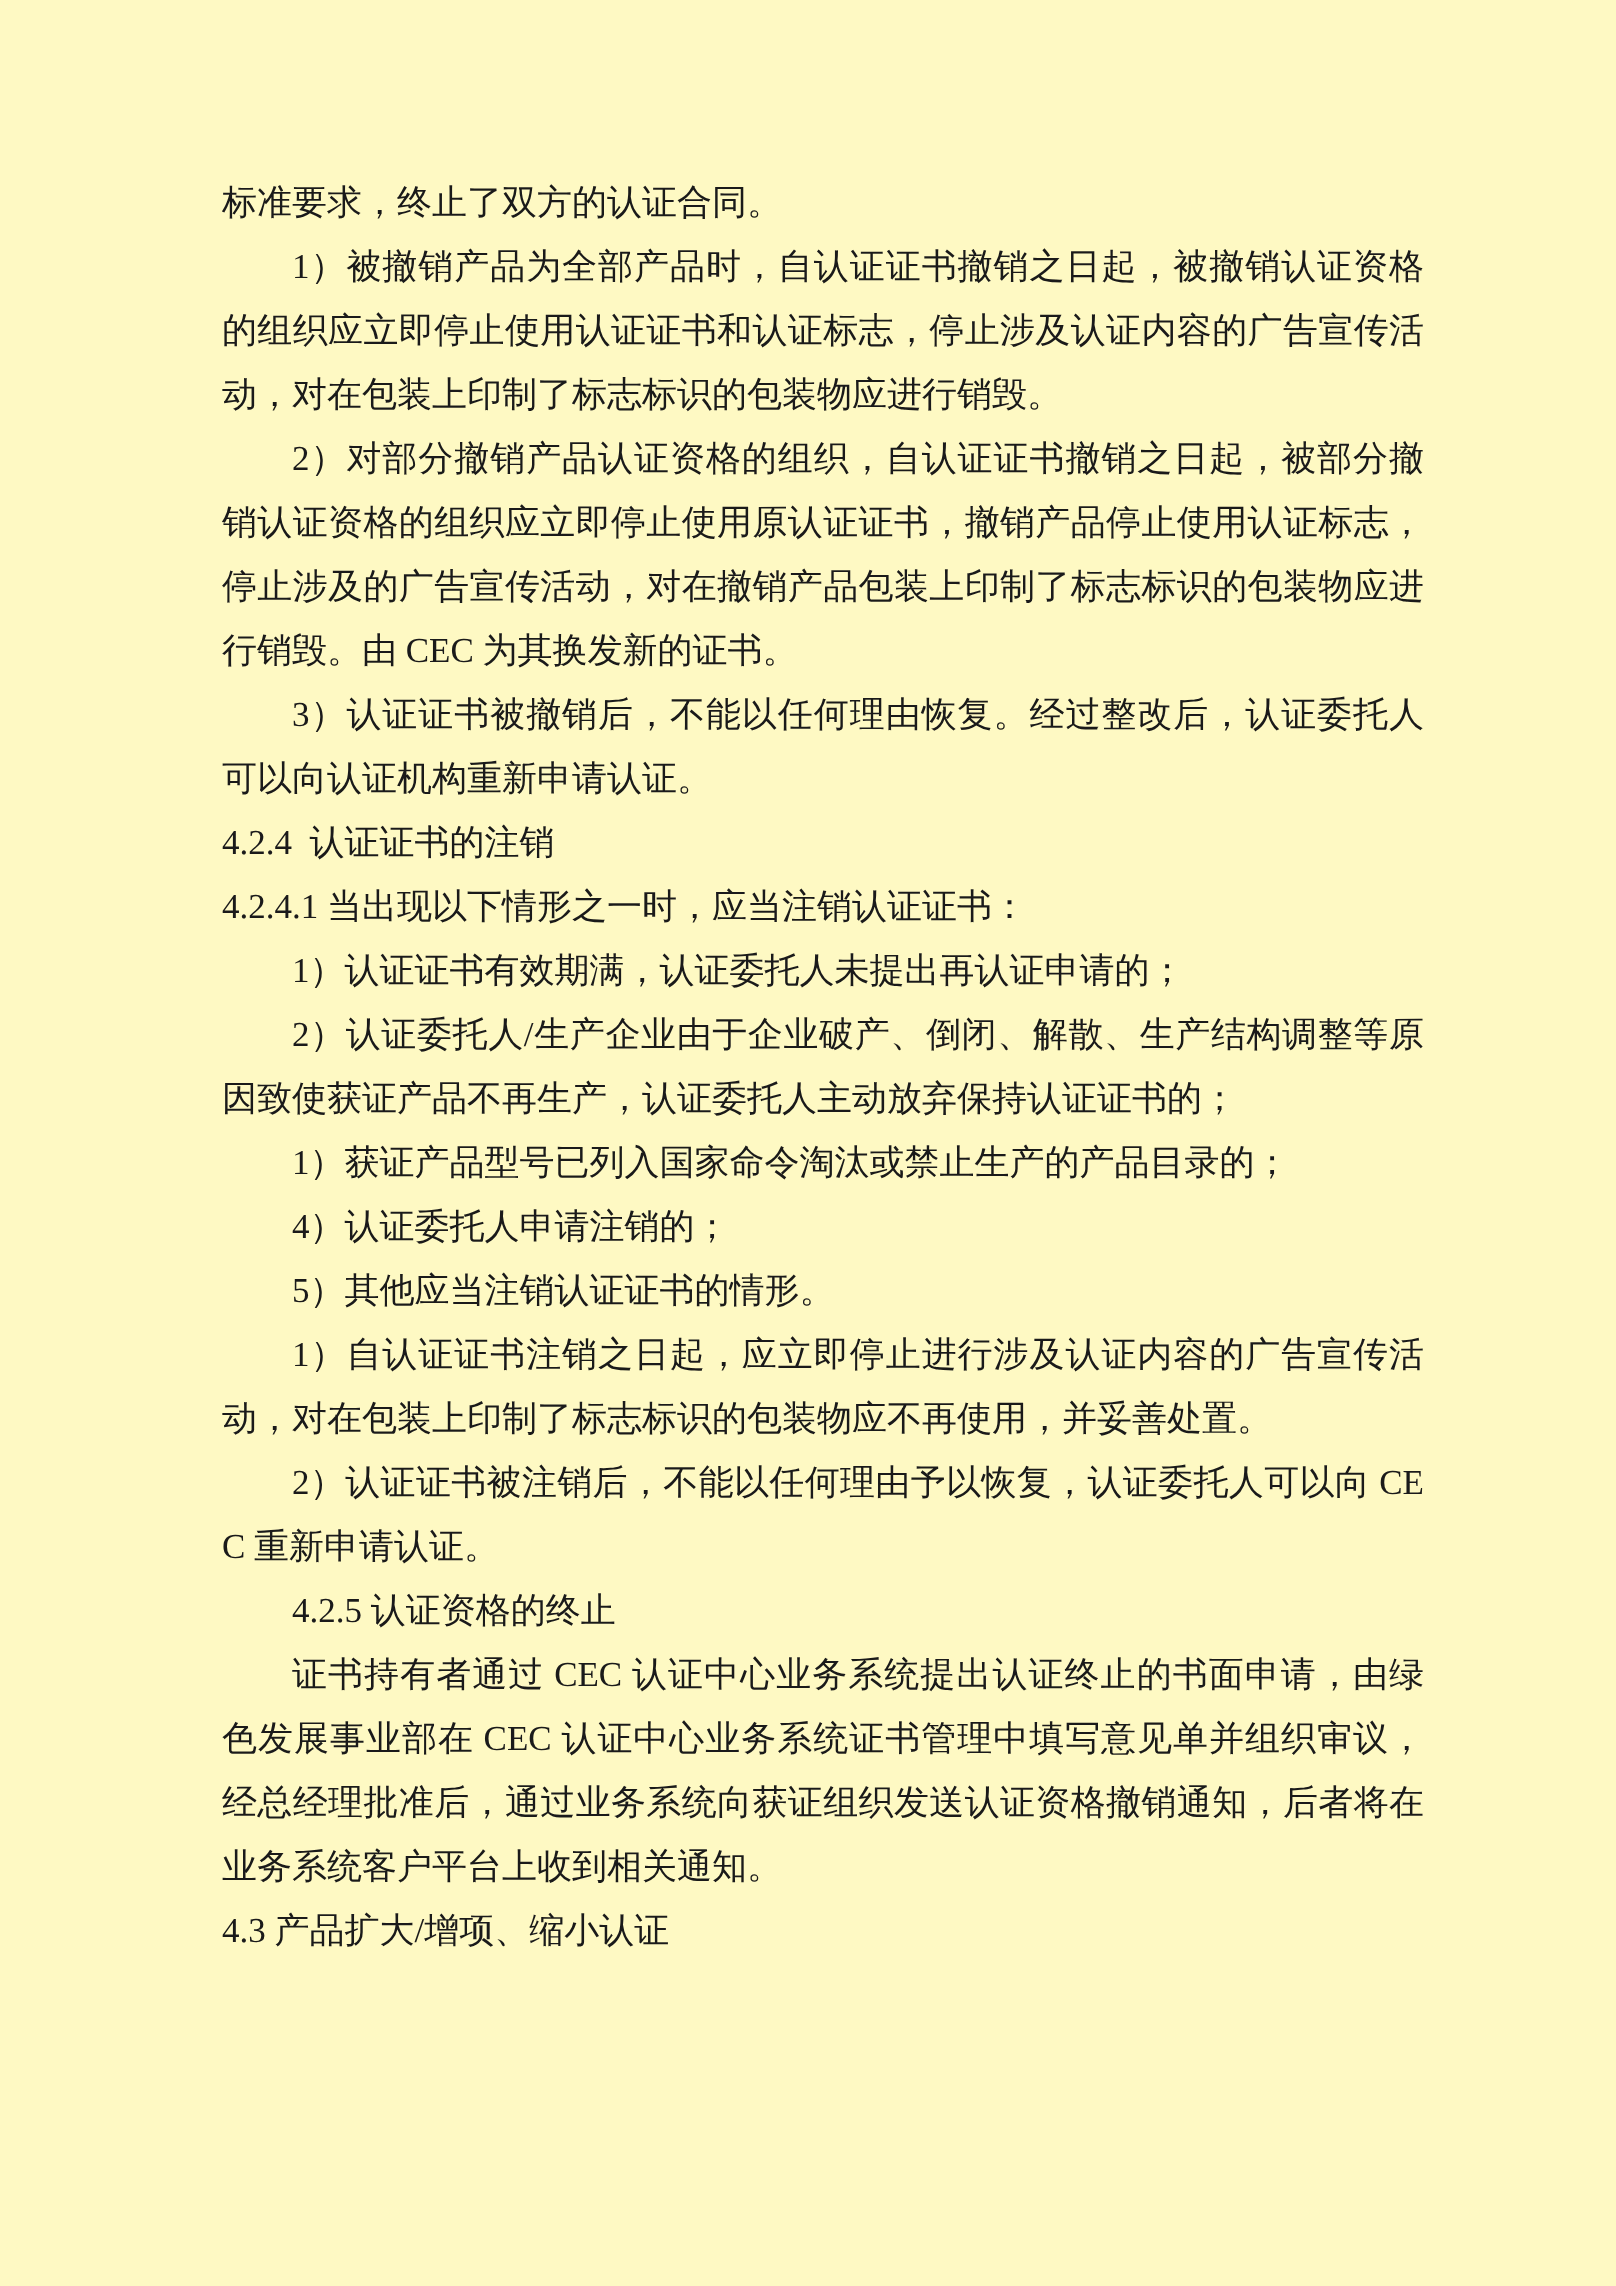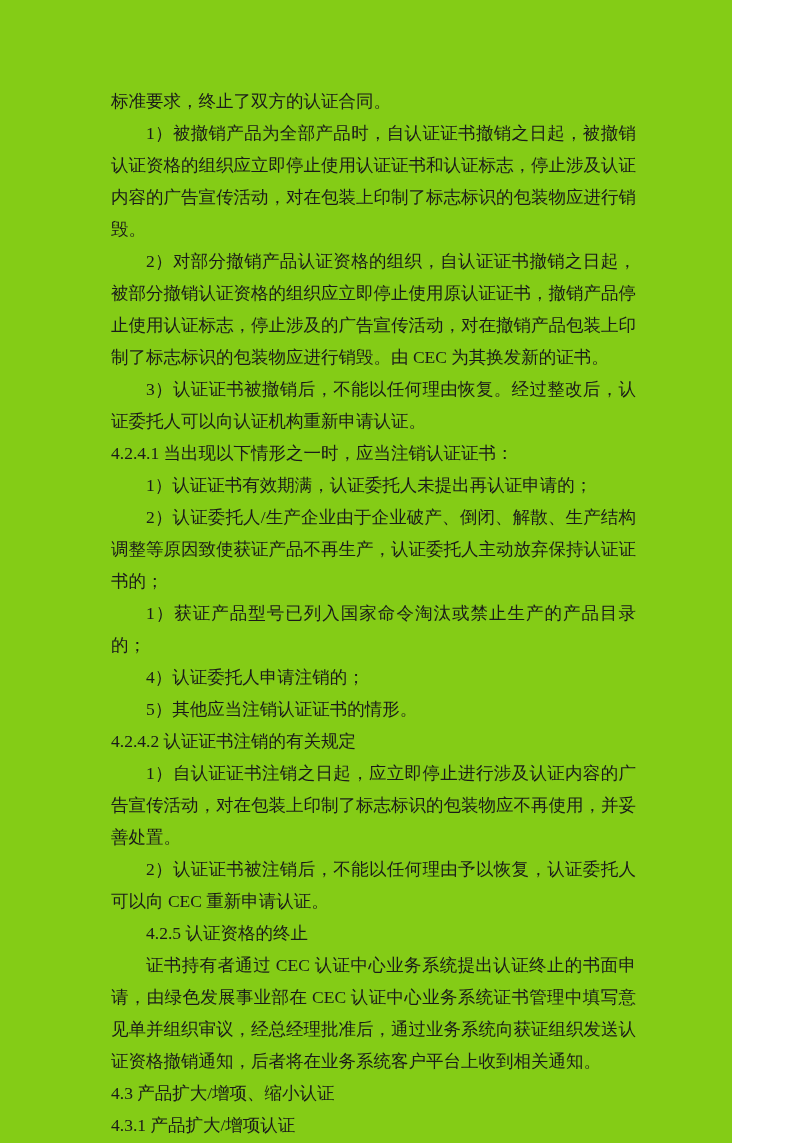--- a/index.html
+++ b/index.html
@@ -6,24 +6,24 @@
     margin: 0;
     padding: 0;
     background: #ffffff;
   }
   body {
     width: 808px;
     height: 1143px;
     overflow: hidden;
   }
   .page {
-    width: 732px;
+    width: 808px;
     height: 1143px;
     box-sizing: border-box;
-    background: #84cc16;
+    background: #fef9c3;
     padding: 85px 96px 0 111px;
     overflow: hidden;
   }
   .para {
     margin: 0;
     padding: 0;
     font-family: "Liberation Serif", "DejaVu Serif", serif;
     font-size: 17.5px;
     line-height: 32px;
     color: #1a1a1a;
@@ -37,27 +37,26 @@
 </style>
 </head>
 <body>
 
 <div class="page">
   <div class="content" id="doc-content">
       <p class="para" style="color: rgb(26, 26, 26);">标准要求，终止了双方的认证合同。</p>
       <p class="para indent" style="color: rgb(26, 26, 26);">1）被撤销产品为全部产品时，自认证证书撤销之日起，被撤销认证资格的组织应立即停止使用认证证书和认证标志，停止涉及认证内容的广告宣传活动，对在包装上印制了标志标识的包装物应进行销毁。</p>
       <p class="para indent" style="color: rgb(26, 26, 26);">2）对部分撤销产品认证资格的组织，自认证证书撤销之日起，被部分撤销认证资格的组织应立即停止使用原认证证书，撤销产品停止使用认证标志，停止涉及的广告宣传活动，对在撤销产品包装上印制了标志标识的包装物应进行销毁。由 CEC 为其换发新的证书。</p>
       <p class="para indent" style="color: rgb(26, 26, 26);">3）认证证书被撤销后，不能以任何理由恢复。经过整改后，认证委托人可以向认证机构重新申请认证。</p>
+      <p class="para" style="color: rgb(26, 26, 26);">4.2.4  认证证书的注销</p>
       <p class="para" style="color: rgb(26, 26, 26); font-family: Liberation Serif, serif;">4.2.4.1 当出现以下情形之一时，应当注销认证证书：</p>
       <p class="para indent" style="color: rgb(26, 26, 26);">1）认证证书有效期满，认证委托人未提出再认证申请的；</p>
       <p class="para indent" style="color: rgb(26, 26, 26);">2）认证委托人/生产企业由于企业破产、倒闭、解散、生产结构调整等原因致使获证产品不再生产，认证委托人主动放弃保持认证证书的；</p>
       <p class="para indent" style="color: rgb(26, 26, 26);">1）获证产品型号已列入国家命令淘汰或禁止生产的产品目录的；</p>
       <p class="para indent" style="color: rgb(26, 26, 26);">4）认证委托人申请注销的；</p>
       <p class="para indent" style="color: rgb(26, 26, 26);">5）其他应当注销认证证书的情形。</p>
-      <p class="para" style="color: rgb(26, 26, 26);">4.2.4.2 认证证书注销的有关规定</p>
       <p class="para indent" style="color: rgb(26, 26, 26);">1）自认证证书注销之日起，应立即停止进行涉及认证内容的广告宣传活动，对在包装上印制了标志标识的包装物应不再使用，并妥善处置。</p>
       <p class="para indent" style="color: rgb(26, 26, 26);">2）认证证书被注销后，不能以任何理由予以恢复，认证委托人可以向 CEC 重新申请认证。</p>
       <p class="para indent" style="color: rgb(26, 26, 26);">4.2.5 认证资格的终止</p>
       <p class="para indent" style="color: rgb(26, 26, 26);">证书持有者通过 CEC 认证中心业务系统提出认证终止的书面申请，由绿色发展事业部在 CEC 认证中心业务系统证书管理中填写意见单并组织审议，经总经理批准后，通过业务系统向获证组织发送认证资格撤销通知，后者将在业务系统客户平台上收到相关通知。</p>
       <p class="para" style="color: rgb(26, 26, 26);">4.3 产品扩大/增项、缩小认证</p>
-      <p class="para" style="color: rgb(26, 26, 26);">4.3.1 产品扩大/增项认证</p>
     </div>
 </div>
 
 </body></html>

